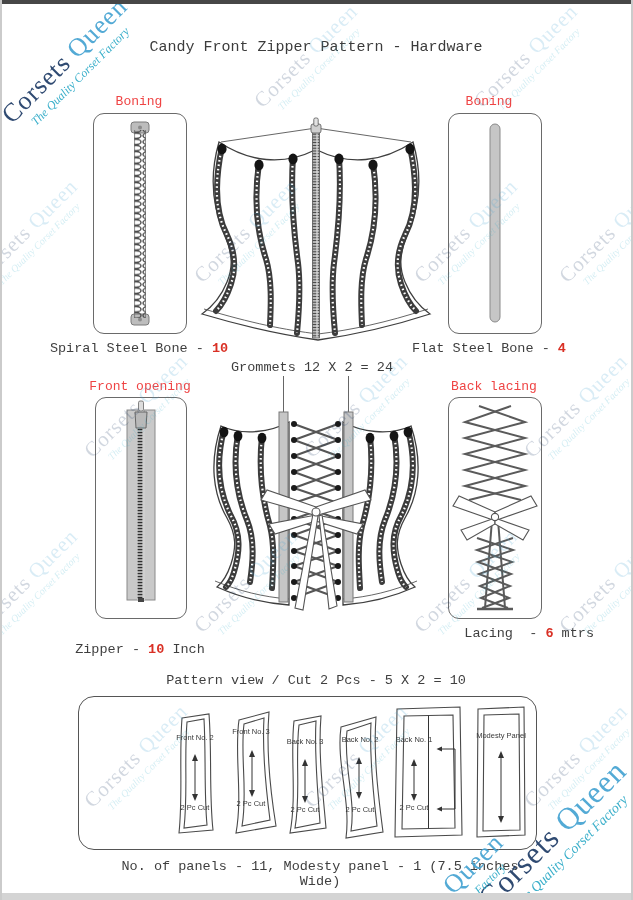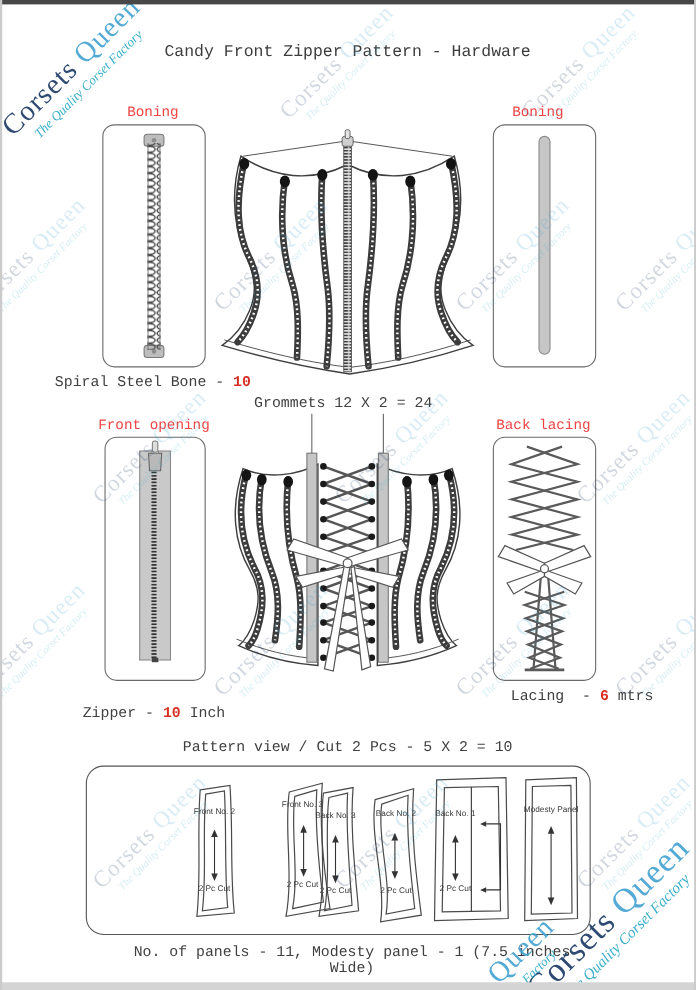--- a/index.html
+++ b/index.html
@@ -134,20 +134,23 @@
       <ellipse class="cap" cx="182" cy="49" rx="4.6" ry="5.4"></ellipse>
       <ellipse class="cap" cx="148" cy="43" rx="4.6" ry="5.4"></ellipse>
       <rect x="121.5" y="16" width="7" height="206" fill="url(#zteeth)" stroke="#555" stroke-width="0.8"></rect>
       <rect x="120" y="8" width="10" height="9" rx="2" fill="#cfcfcf" stroke="#555" stroke-width="0.8"></rect>
       <rect x="122.8" y="2" width="4.4" height="8" rx="1.5" fill="#e3e3e3" stroke="#555" stroke-width="0.8"></rect>
     </svg>
   </div>
 
   <div class="abs ctr caption" style="left:39px;top:341px;width:200px;">
     <span>Spiral Steel Bone - </span><span class="cap-val">10</span><span></span>
+  </div>
+  <div class="abs ctr caption" style="left:389px;top:341px;width:200px;">
+    <span>Flat Steel Bone - </span><span class="cap-val">4</span><span></span>
   </div>
   <div class="abs ctr caption" style="left:212px;top:360px;width:200px;">
     <span>Grommets 12 X 2 = 24</span>
   </div>
 
   <div class="abs hw-box" style="left:95px;top:397px;width:90px;height:220px;">
     <svg width="90" height="220" viewBox="0 0 90 220">
       <defs>
         <pattern id="zt2" width="8" height="3" patternUnits="userSpaceOnUse">
           <rect width="8" height="3" fill="#cfcfcf"></rect>
@@ -301,21 +304,21 @@
         <path class="pline" d="M9,9 L36,5 C39,45 36,85 40,121 L6,124 C10,86 6,47 9,9 Z"></path>
         <path class="pline" d="M14,13 L31,10 C33,46 31,84 34,116 L11,119 C15,84 11,50 14,13 Z"></path>
         <line class="aline" x1="22" y1="51" x2="22" y2="86"></line>
         <polygon class="ah" points="19,52 25,52 22,45"></polygon>
         <polygon class="ah" points="19,85 25,85 22,92"></polygon>
       </svg>
       <div class="pname" style="top:24px;">Front No. 2</div>
       <div class="pcut" style="top:94px;">2 Pc Cut</div>
     </div>
 
-    <div class="piece" style="left:146px;top:10px;width:52px;height:132px;margin-left:24px;">
+    <div class="piece" style="left:146px;top:10px;width:52px;height:132px;">
       <svg width="52" height="132" viewBox="0 0 52 132">
         <path class="pline" d="M14,13 L44,5 C41,42 45,82 51,119 L11,126 C18,88 9,46 14,13 Z"></path>
         <path class="pline" d="M19,17 L39,11 C37,44 41,82 45,113 L17,119 C23,86 15,49 19,17 Z"></path>
         <line class="aline" x1="27" y1="49" x2="27" y2="84"></line>
         <polygon class="ah" points="24,50 30,50 27,43"></polygon>
         <polygon class="ah" points="24,83 30,83 27,90"></polygon>
       </svg>
       <div class="pname" style="top:20px;">Front No. 3</div>
       <div class="pcut" style="top:92px;">2 Pc Cut</div>
     </div>

